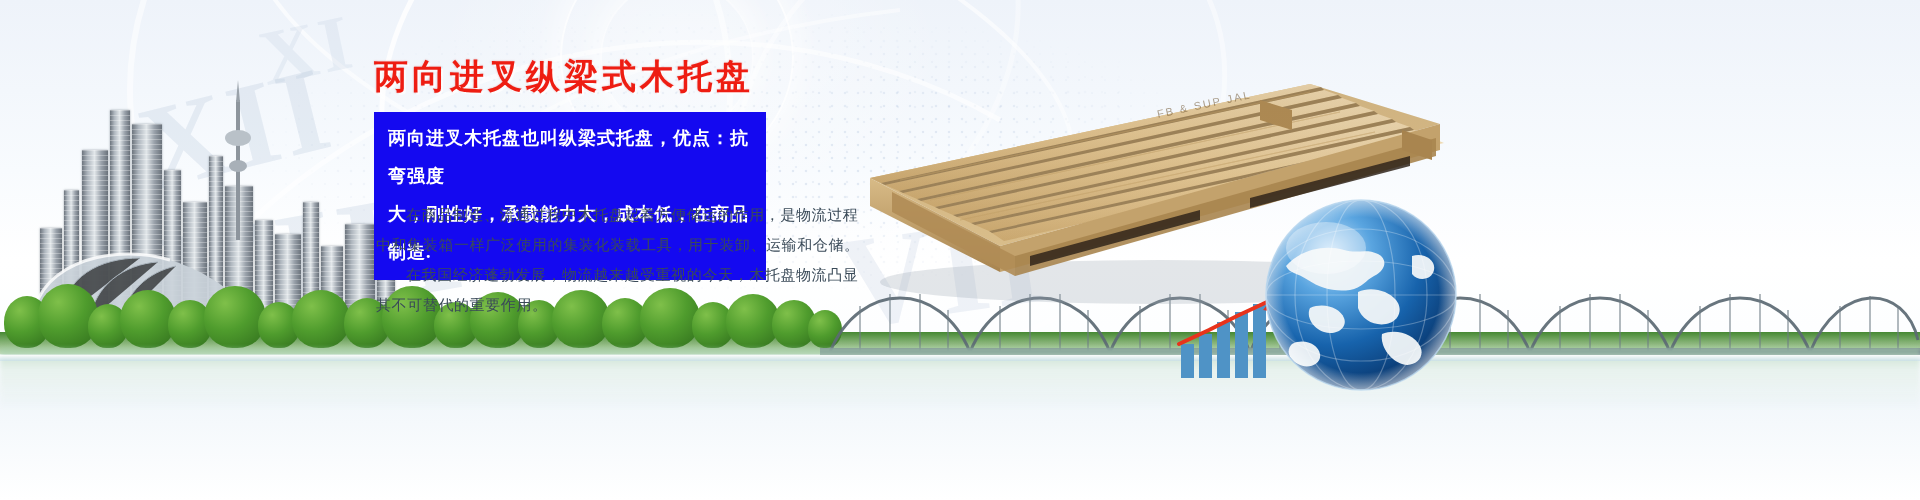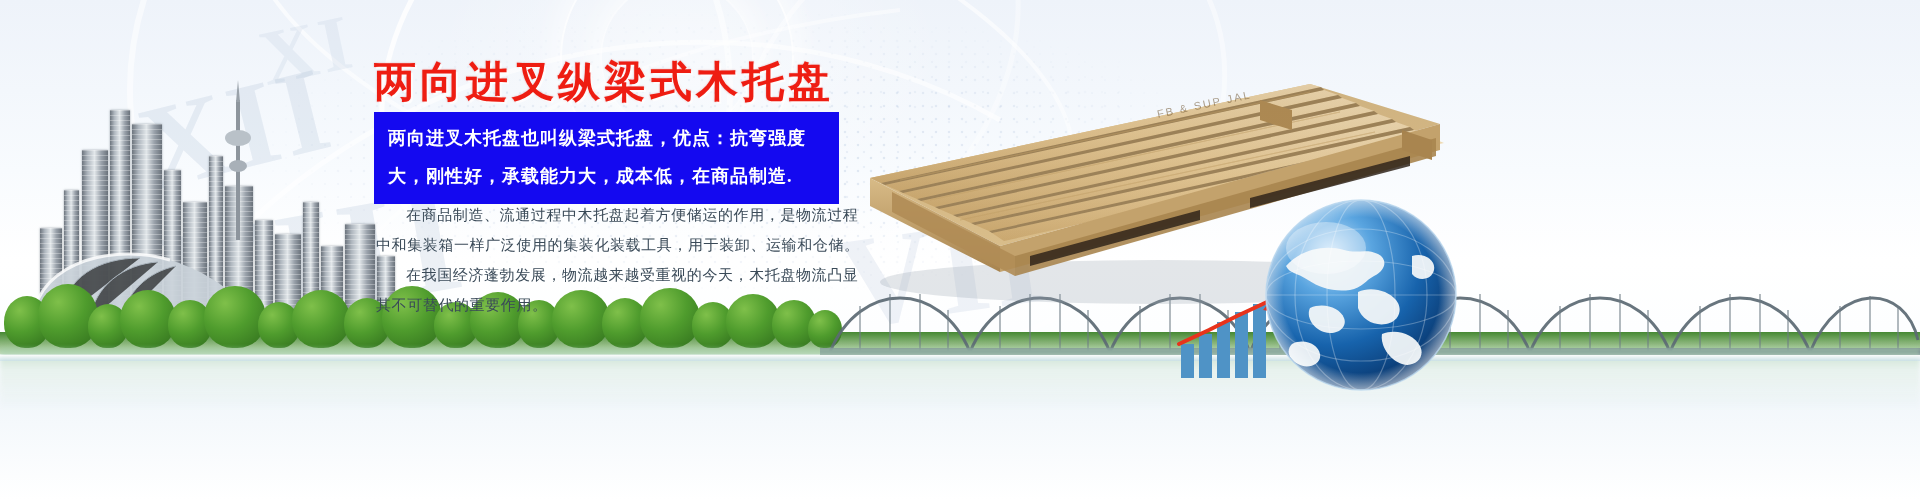--- a/index.html
+++ b/index.html
@@ -150,32 +150,32 @@
   
   .growth { position: absolute; left: 1175px; top: 300px; width: 120px; height: 78px; }
 
   
   .headline {
     position: absolute;
     left: 374px;
     top: 54px;
     font-family: "Liberation Serif", "DejaVu Serif", serif;
     font-weight: 700;
-    font-size: 42px;
+    font-size: 34px;
     letter-spacing: 4px;
     color: #ee1d12;
     text-shadow: 2px 2px 1px rgba(255,255,255,.85), 0 0 2px rgba(190,0,0,.35);
     white-space: nowrap;
   }
 
   .bluebox {
     position: absolute;
     left: 374px;
     top: 112px;
-    width: 465px;
+    width: 392px;
     padding: 7px 10px 9px 14px;
     box-sizing: border-box;
     background: #1409f0;
     color: #ffffff;
     font-family: "Liberation Serif", "DejaVu Serif", serif;
     font-weight: 700;
     font-size: 18px;
     line-height: 38px;
     letter-spacing: 1px;
   }

